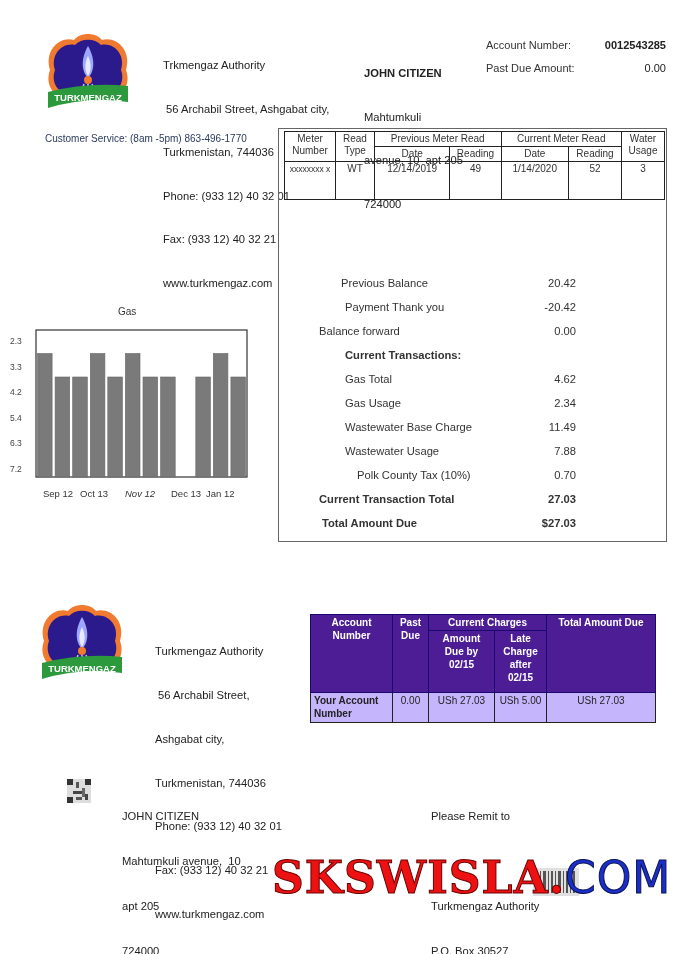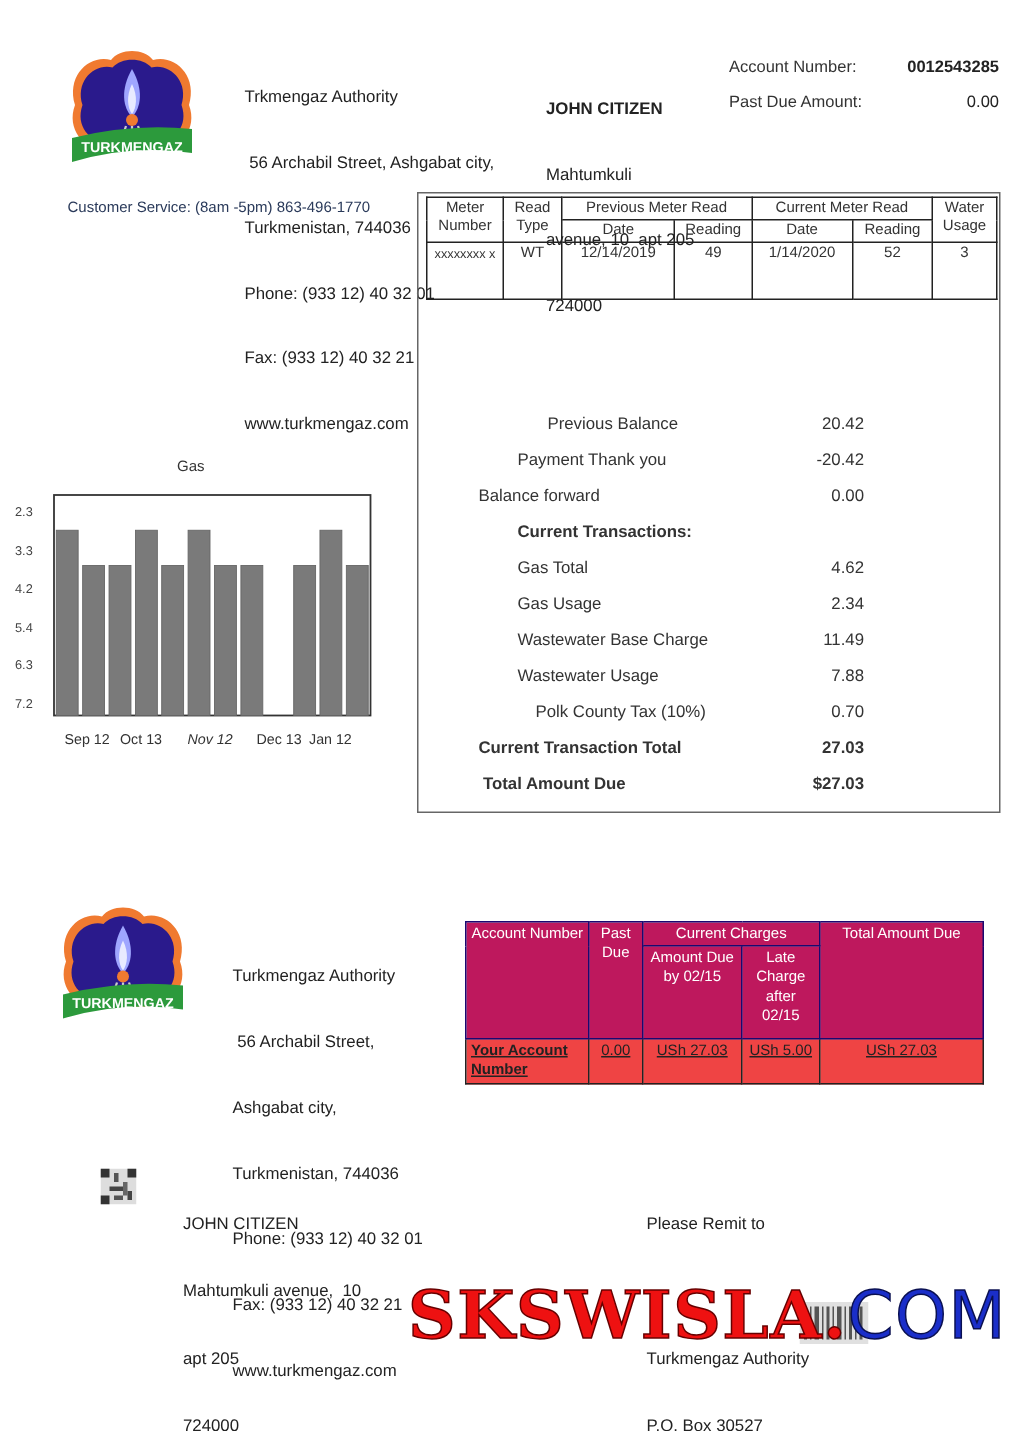--- a/index.html
+++ b/index.html
@@ -27,22 +27,22 @@
     .ledger-val { position: absolute; font-size: 11.2px; color: #333; text-align: right; width: 70px; }
 
     
     .chart-title { position: absolute; left: 118px; top: 306px; font-size: 10px; color: #333; }
     .ytick { position: absolute; left: 10px; font-size: 8.5px; color: #444; }
     .xtick { position: absolute; top: 488px; font-size: 9.5px; color: #333; }
 
     
     table.stub { position: absolute; left: 310px; top: 614px; width: 346px; border-collapse: collapse; font-size: 10px; }
     table.stub td { border: 1px solid #222; text-align: center; vertical-align: top; padding: 1px 3px; line-height: 13px; }
-    table.stub tr.hd td { background: #be185d; color: #fff; font-weight: normal; border-color: #1a0870; }
-    table.stub tr.row td { background: #ef4444; color: #222; text-decoration: underline; }
+    table.stub tr.hd td { background: #4c1d95; color: #fff; font-weight: bold; border-color: #1a0870; }
+    table.stub tr.row td { background: #c4b5fd; color: #222; }
 
     .qr { position: absolute; left: 67px; top: 779px; width: 24px; height: 24px; }
     .watermark { position: absolute; left: 272px; top: 852px; font-size: 44px; font-weight: bold; letter-spacing: 1px; font-family: "DejaVu Serif", serif; }
     .wm-red { color: #e11; -webkit-text-stroke: 1px #600; }
     .wm-blue { color: #1a2ec9; -webkit-text-stroke: 1px #0a1050; font-family: "DejaVu Sans", sans-serif; font-weight: normal; }
   </style>
 </head>
 <body>
 
 <svg class="logo" style="left:40px;top:30px;" viewBox="0 0 96 84">
@@ -108,21 +108,21 @@
     <td>12/14/2019</td>
     <td>49</td>
     <td>1/14/2020</td>
     <td>52</td>
     <td>3</td>
   </tr>
 </tbody>
   </table>
 
 <div id="ledger">
-    <div class="ledger-row" style="left: 365px; top: 277px; text-align: right;">Previous Balance</div>
+    <div class="ledger-row" style="left: 341px; top: 277px; text-align: right;">Previous Balance</div>
     <div class="ledger-val" style="left: 506px; top: 277px;">20.42</div>
     <div class="ledger-row" style="left: 345px; top: 301px;">Payment Thank you</div>
     <div class="ledger-val" style="left: 506px; top: 301px;">-20.42</div>
     <div class="ledger-row" style="left: 319px; top: 325px;">Balance forward</div>
     <div class="ledger-val" style="left: 506px; top: 325px;">0.00</div>
     <div class="ledger-row" style="left: 345px; top: 349px; font-weight: bold;">Current Transactions:</div>
     <div class="ledger-row" style="left: 345px; top: 373px;">Gas Total</div>
     <div class="ledger-val" style="left: 506px; top: 373px;">4.62</div>
     <div class="ledger-row" style="left: 345px; top: 397px;">Gas Usage</div>
     <div class="ledger-val" style="left: 506px; top: 397px;">2.34</div>

